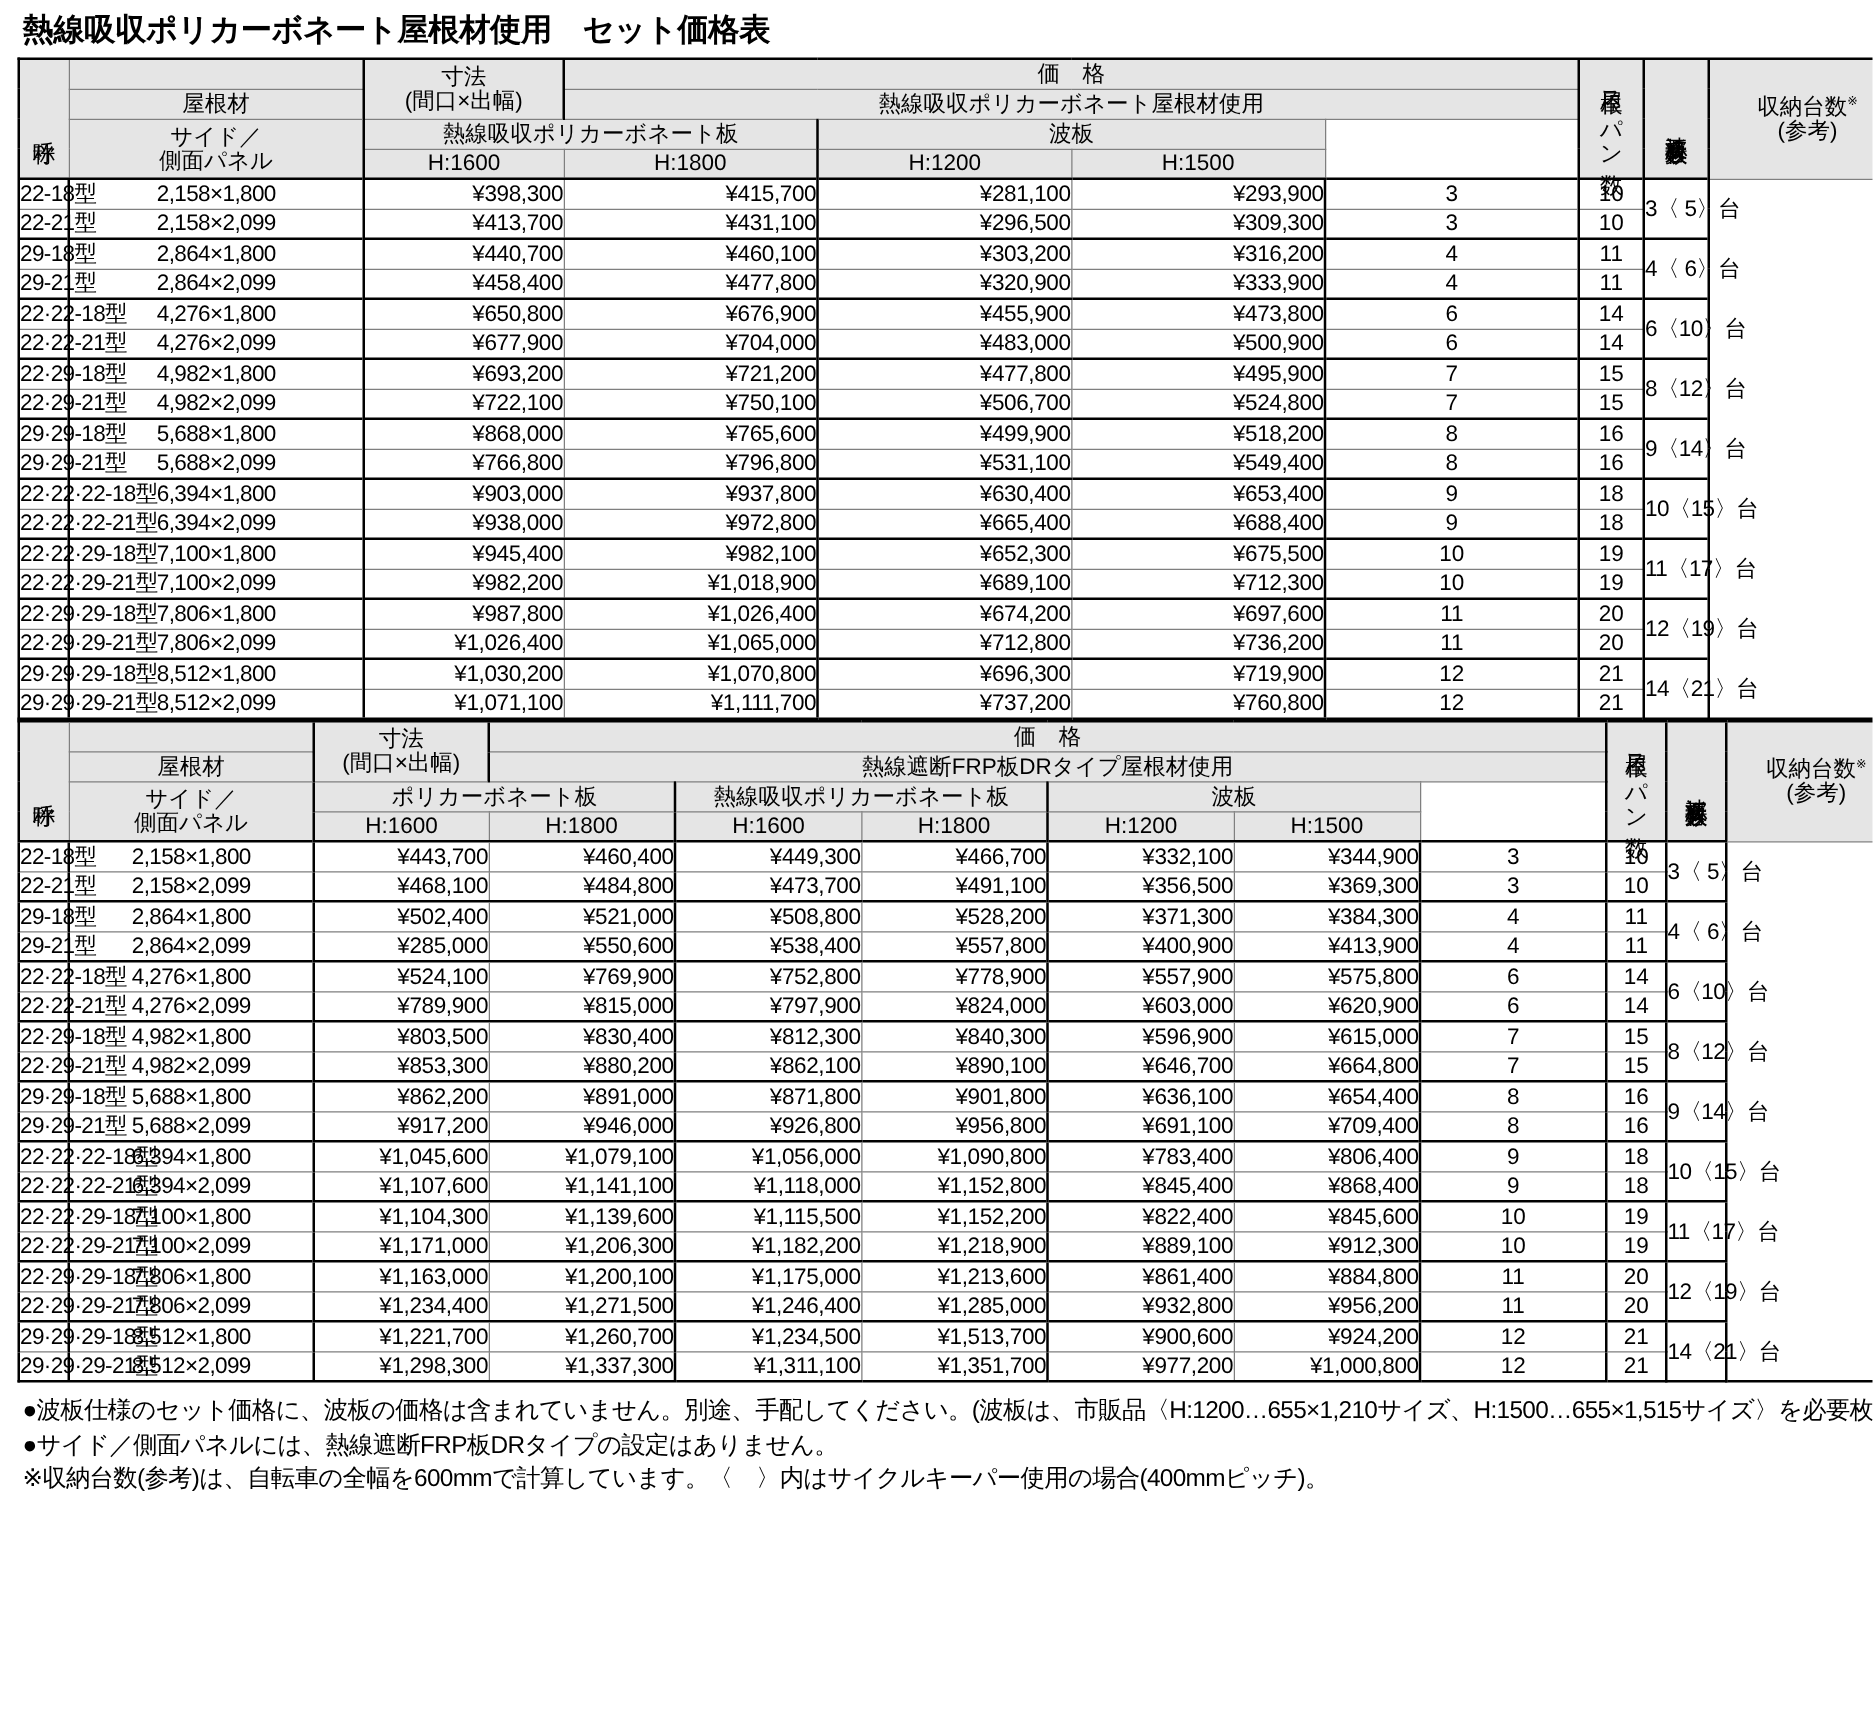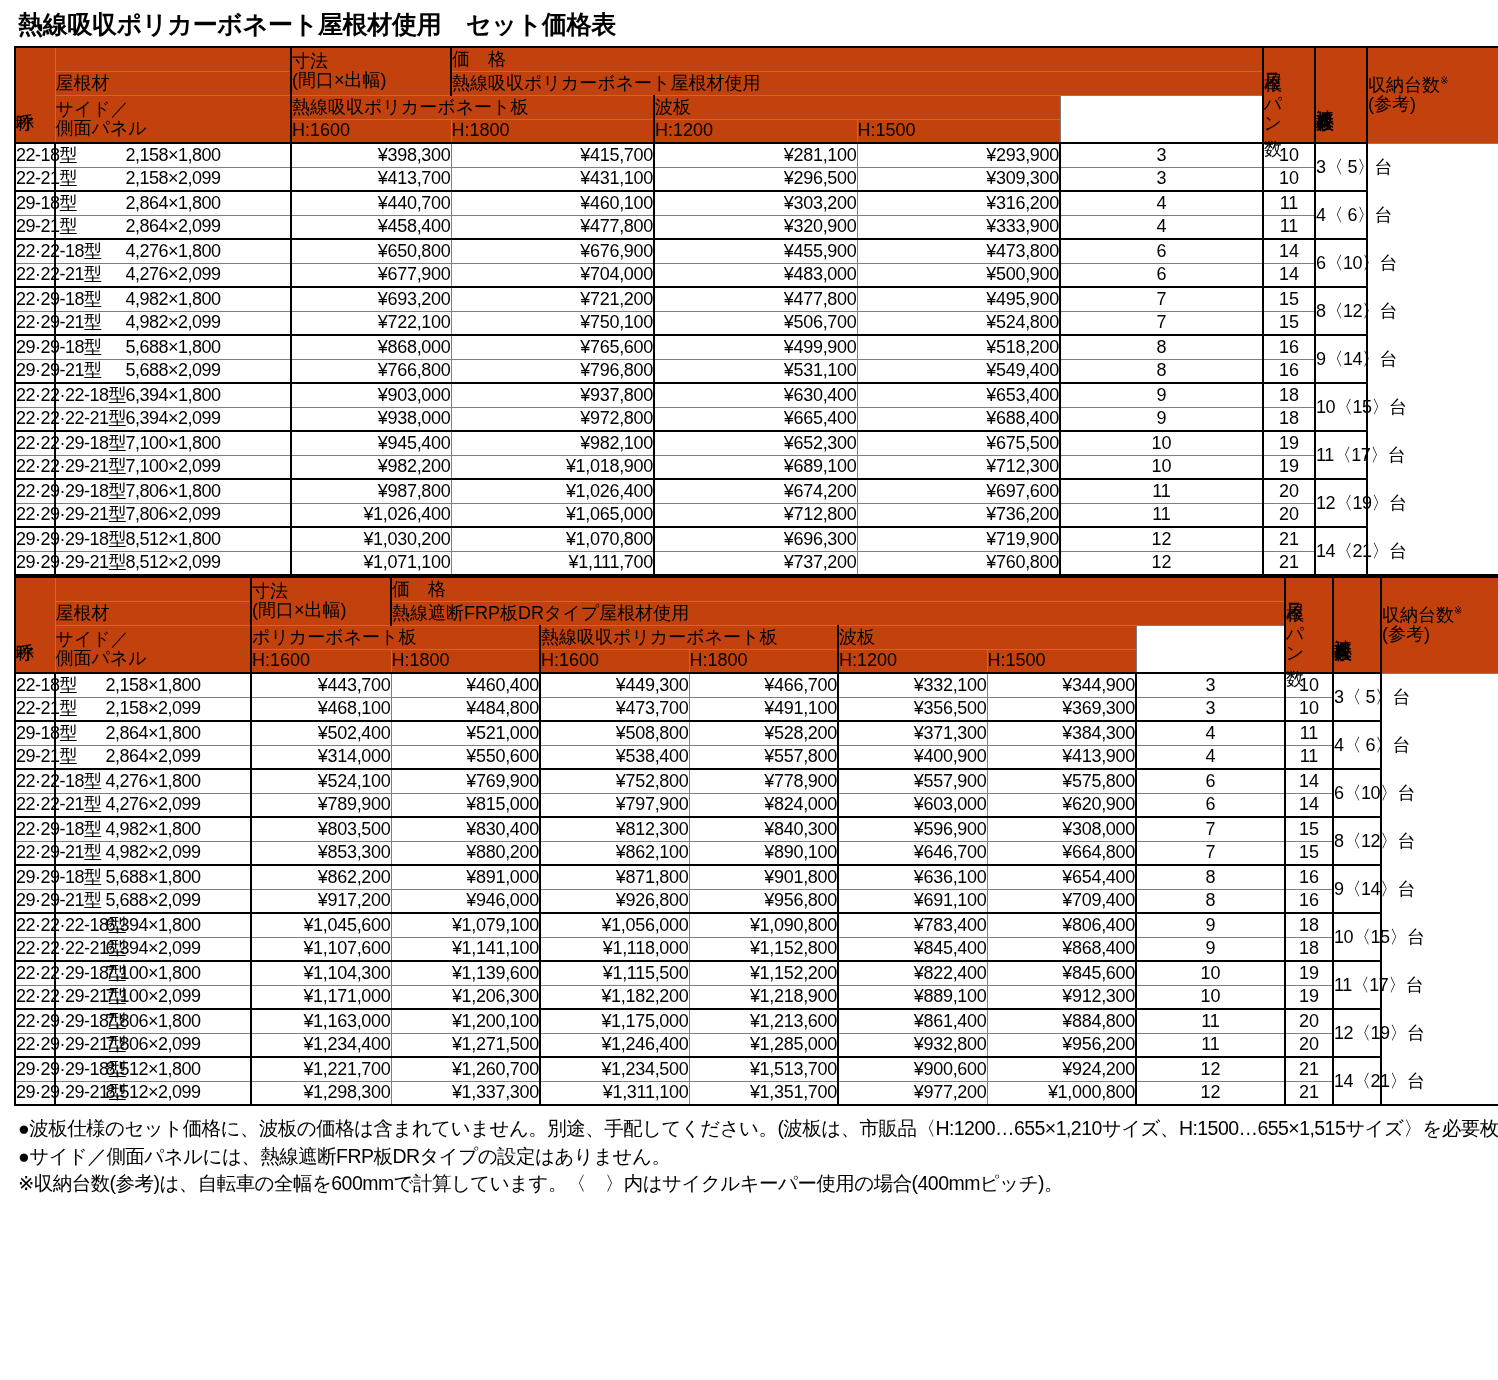--- a/index.html
+++ b/index.html
@@ -42,22 +42,22 @@
   table.pricetable td {
     border: 1px solid #7f7f7f;
     padding: 0;
     font-weight: normal;
     font-size: 18px;
     line-height: 1.05;
     height: 24px;
     box-sizing: border-box;
   }
   table.pricetable thead th {
-    background: #c2410c;
-    text-align: left;
+    background: #e5e5e5;
+    text-align: center;
     vertical-align: middle;
     font-size: 18px;
   }
   
   .bl-thick { border-left: 2px solid #000 !important; }
   .br-thick { border-right: 2px solid #000 !important; }
   .bt-thick { border-top: 2px solid #000 !important; }
   .bb-thick { border-bottom: 2px solid #000 !important; }
 
   .vtext {
@@ -452,21 +452,21 @@
           <td class="cell-price bt-thick">¥528,200</td>
           <td class="cell-price bl-thick bt-thick">¥371,300</td>
           <td class="cell-price bt-thick">¥384,300</td>
           <td class="cell-num bl-thick bt-thick">4</td>
           <td class="cell-num bl-thick bt-thick">11</td>
           <td rowspan="2" class="cell-store bl-thick br-thick bt-thick">4〈 6〉台</td>
         </tr>
         <tr>
           <td class="cell-name bl-thick">29-21型</td>
           <td class="cell-size bl-thick">2,864×2,099</td>
-          <td class="cell-price bl-thick">¥314,000</td>
+          <td class="cell-price bl-thick">¥285,000</td>
           <td class="cell-price">¥550,600</td>
           <td class="cell-price bl-thick">¥538,400</td>
           <td class="cell-price">¥557,800</td>
           <td class="cell-price bl-thick">¥400,900</td>
           <td class="cell-price">¥413,900</td>
           <td class="cell-num bl-thick">4</td>
           <td class="cell-num bl-thick">11</td>
         </tr>
         <tr>
           <td class="cell-name bl-thick bt-thick">22·22-18型</td>
@@ -494,21 +494,21 @@
           <td class="cell-num bl-thick">14</td>
         </tr>
         <tr>
           <td class="cell-name bl-thick bt-thick">22·29-18型</td>
           <td class="cell-size bl-thick bt-thick">4,982×1,800</td>
           <td class="cell-price bl-thick bt-thick">¥803,500</td>
           <td class="cell-price bt-thick">¥830,400</td>
           <td class="cell-price bl-thick bt-thick">¥812,300</td>
           <td class="cell-price bt-thick">¥840,300</td>
           <td class="cell-price bl-thick bt-thick">¥596,900</td>
-          <td class="cell-price bt-thick">¥308,000</td>
+          <td class="cell-price bt-thick">¥615,000</td>
           <td class="cell-num bl-thick bt-thick">7</td>
           <td class="cell-num bl-thick bt-thick">15</td>
           <td rowspan="2" class="cell-store bl-thick br-thick bt-thick">8〈12〉台</td>
         </tr>
         <tr>
           <td class="cell-name bl-thick">22·29-21型</td>
           <td class="cell-size bl-thick">4,982×2,099</td>
           <td class="cell-price bl-thick">¥853,300</td>
           <td class="cell-price">¥880,200</td>
           <td class="cell-price bl-thick">¥862,100</td>

